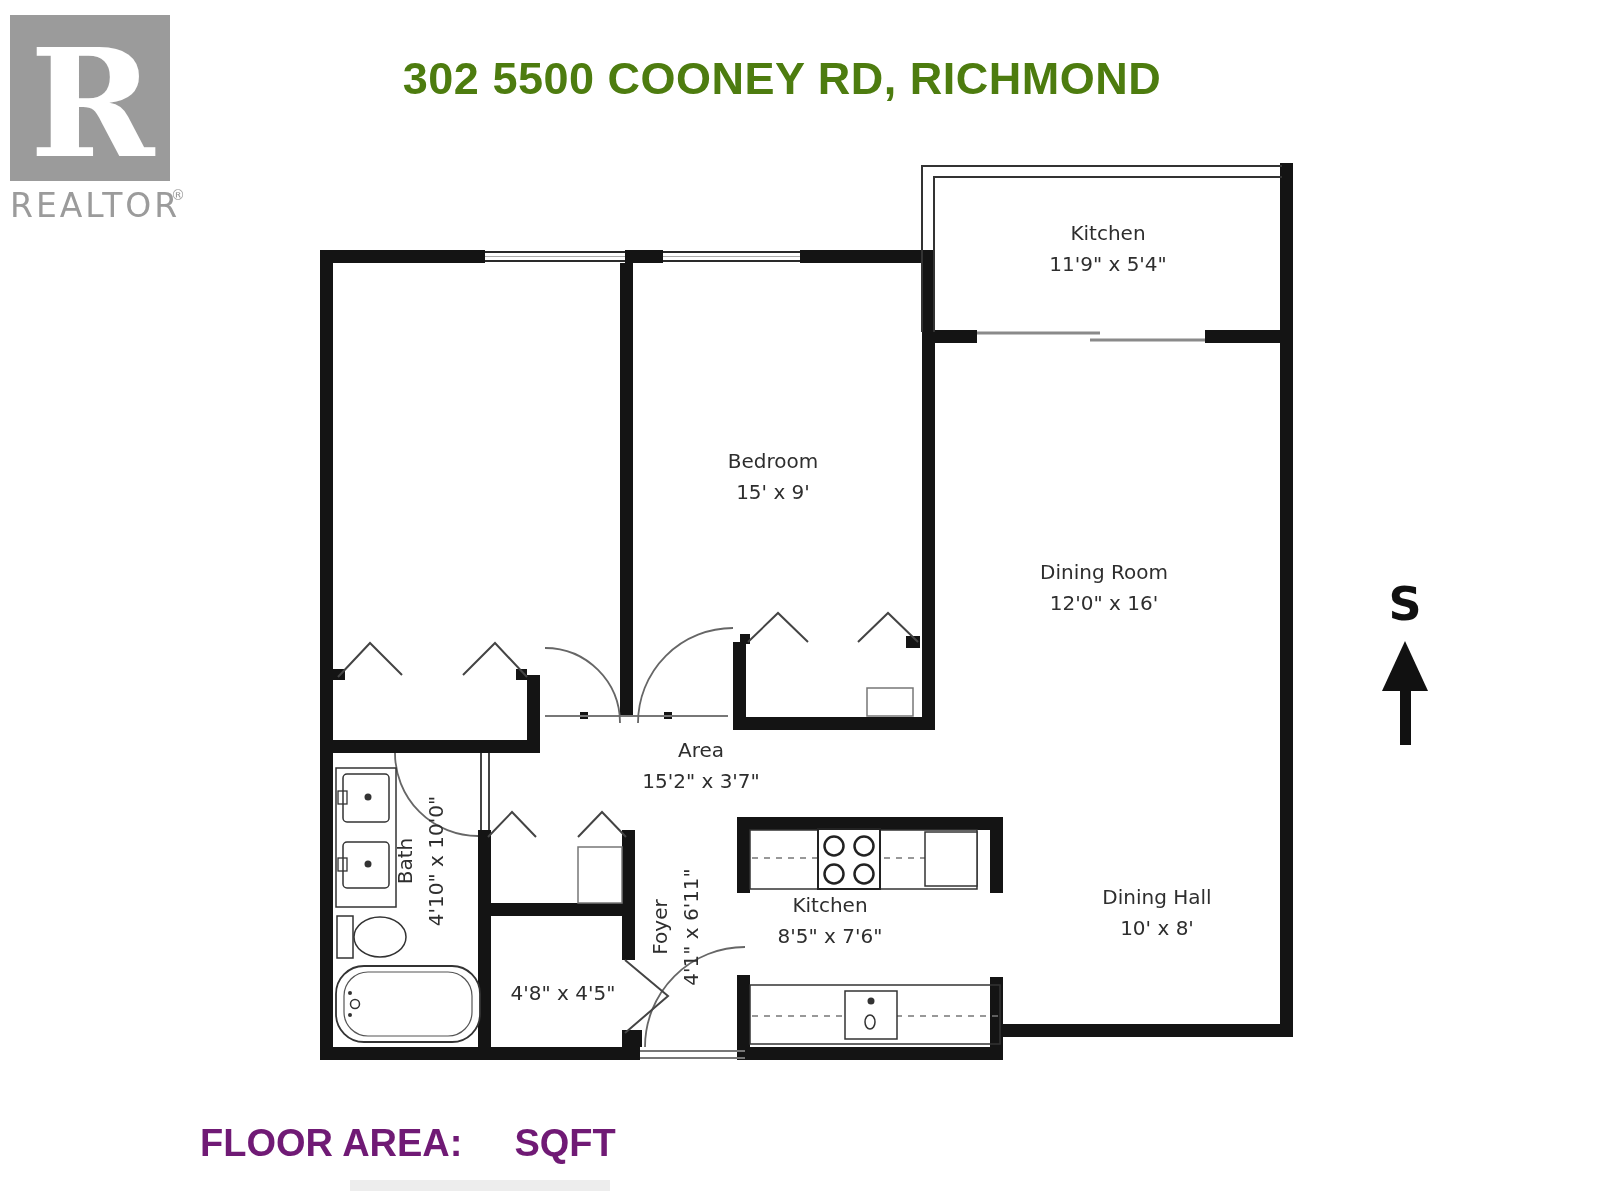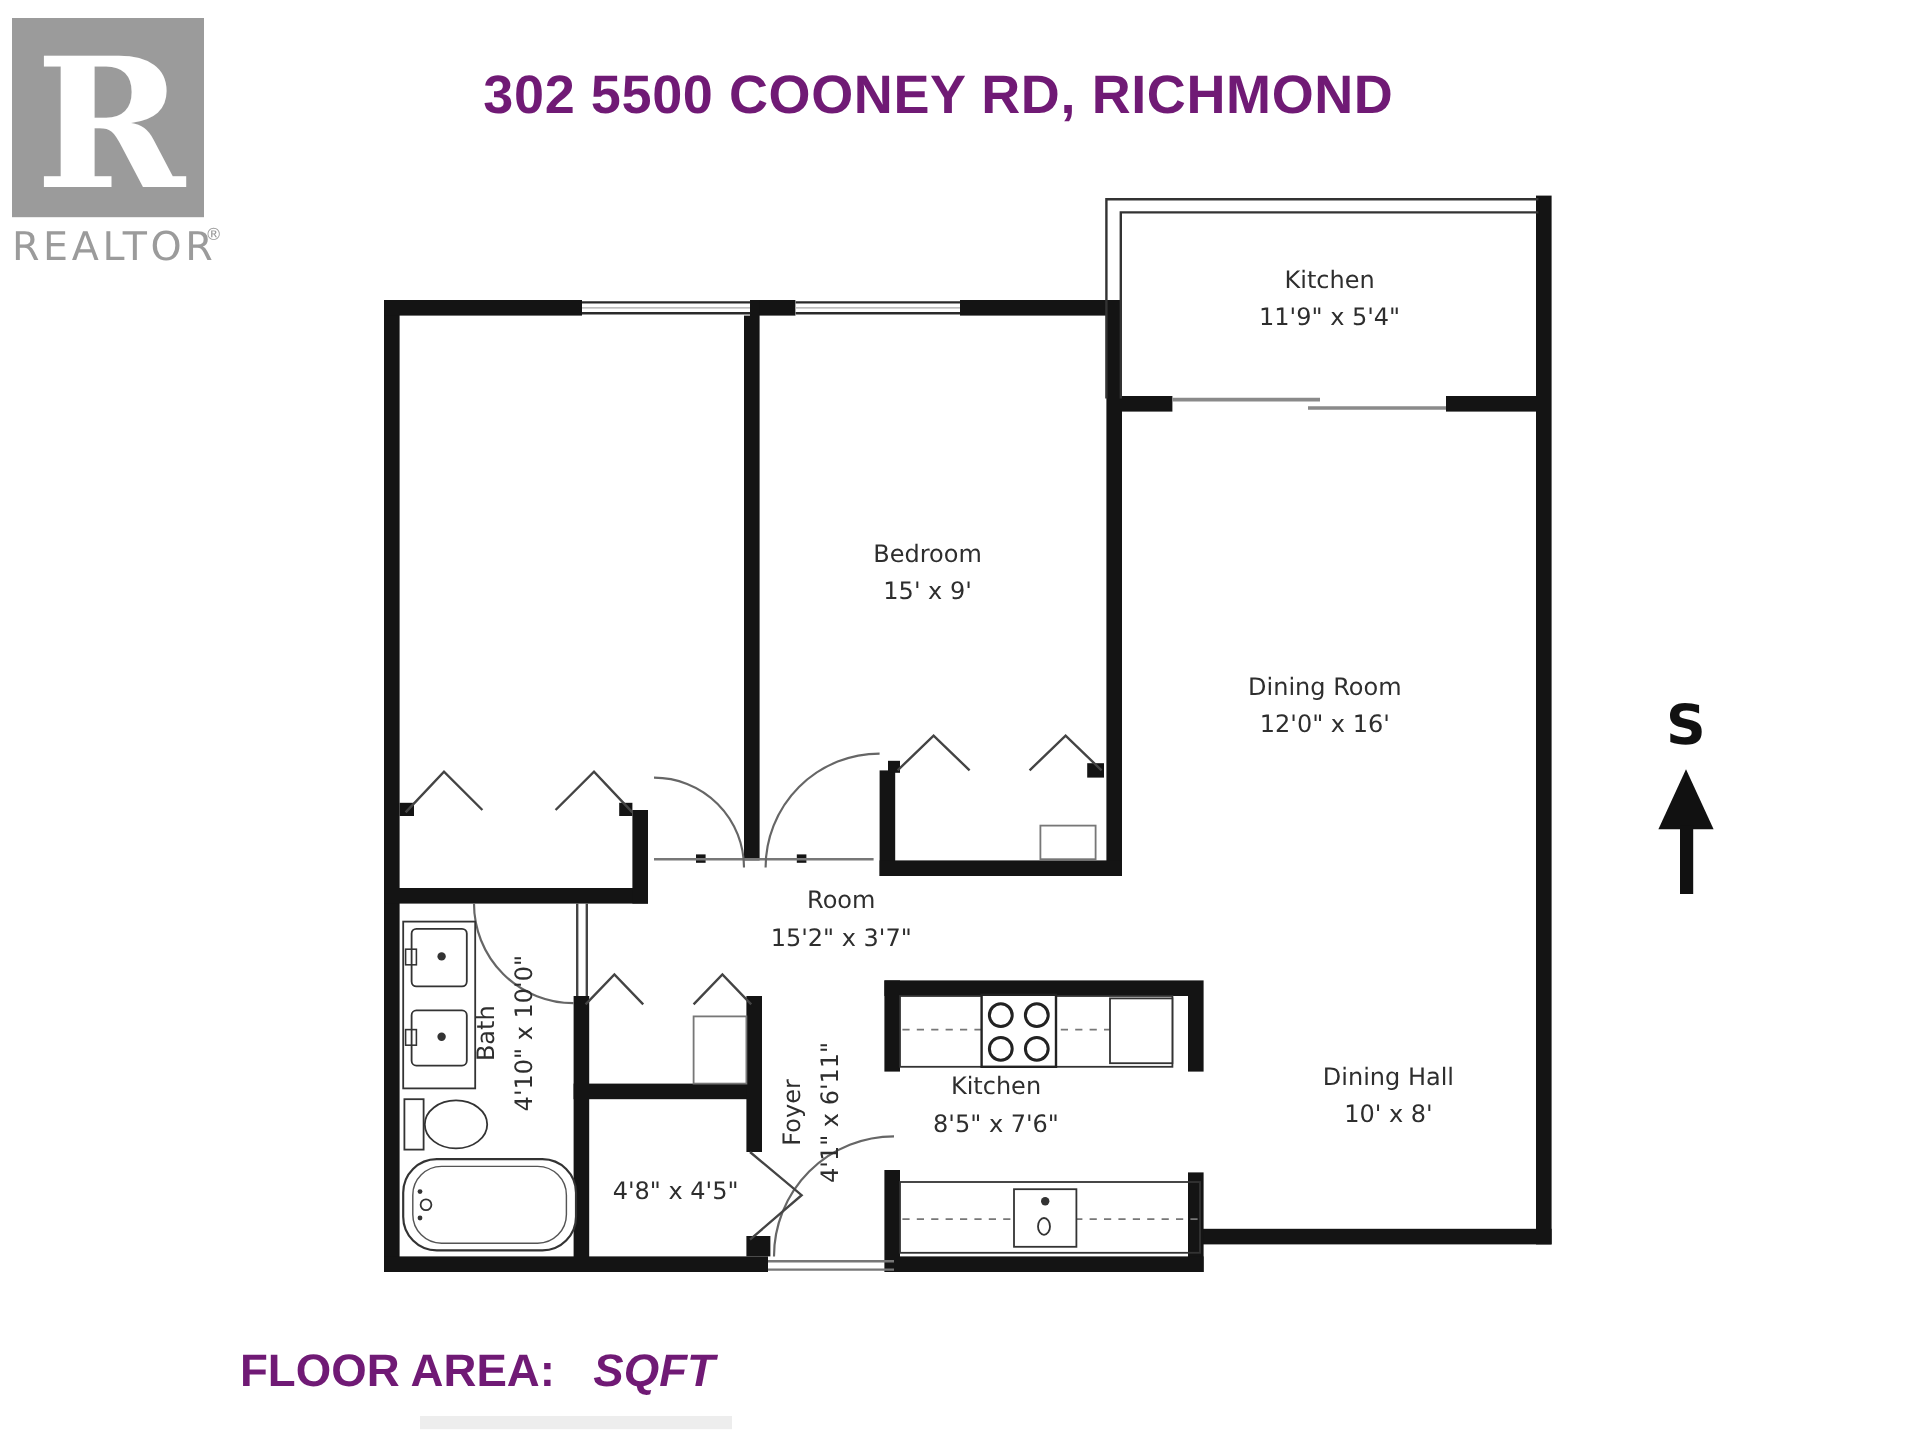--- a/index.html
+++ b/index.html
@@ -1,30 +1,30 @@
 <!DOCTYPE html>
 <html><head>
 <meta charset="utf-8">
 <style>
   html,body{margin:0;padding:0;background:#ffffff;}
   #stage{position:relative;width:1600px;height:1200px;background:#ffffff;overflow:hidden;
          font-family:"DejaVu Sans",sans-serif;}
   #plan-svg{position:absolute;left:0;top:0;}
   .page-title{position:absolute;left:782px;top:79px;transform:translate(-50%,-50%);
-    font-family:"Liberation Sans",sans-serif;font-weight:700;font-size:45px;color:#701a75;
+    font-family:"Liberation Sans",sans-serif;font-weight:700;font-size:45px;color:#4d7c0f;
     white-space:nowrap;letter-spacing:0.5px;}
   .room-label{position:absolute;transform:translate(-50%,-50%);text-align:center;
     font-size:20px;color:#2e2e2e;white-space:nowrap;line-height:1.55;}
   .room-label.vert{transform:translate(-50%,-50%) rotate(-90deg);}
   .room-label .rn,.room-label .rd{display:block;}
   .compass-s{position:absolute;left:1405px;top:604px;transform:translate(-50%,-50%);
     font-size:46px;font-weight:600;color:#111;}
   .footer{position:absolute;left:200px;top:1122px;display:flex;align-items:baseline;
     font-family:"Liberation Sans",sans-serif;font-weight:700;font-size:38px;color:#701a75;}
-  .footer .fv{margin-left:32px;font-style:italic;}
+  .footer .fv{margin-left:52px;}
   .artifact-bar{position:absolute;left:350px;top:1180px;width:260px;height:11px;background:#ededed;}
   .logo{position:absolute;left:8px;top:10px;width:190px;height:220px;}
 </style>
 </head>
 <body>
 
 <div id="stage">
 
   <div class="logo">
     <svg width="190" height="220" viewBox="0 0 190 220">
@@ -183,21 +183,21 @@
   </div>
   <div class="room-label" style="left:773px;top:477px">
     <span class="rn">Bedroom</span>
     <span class="rd">15' x 9'</span>
   </div>
   <div class="room-label" style="left:1104px;top:588px">
     <span class="rn">Dining Room</span>
     <span class="rd">12'0" x 16'</span>
   </div>
   <div class="room-label" style="left:701px;top:766px">
-    <span class="rn">Room</span>
+    <span class="rn">Area</span>
     <span class="rd">15'2" x 3'7"</span>
   </div>
   <div class="room-label vert" style="left:421px;top:861px">
     <span class="rn">Bath</span>
     <span class="rd">4'10" x 10'0"</span>
   </div>
   <div class="room-label" style="left:563px;top:993px">
     <span class="rd">4'8" x 4'5"</span>
   </div>
   <div class="room-label vert" style="left:676px;top:927px">

